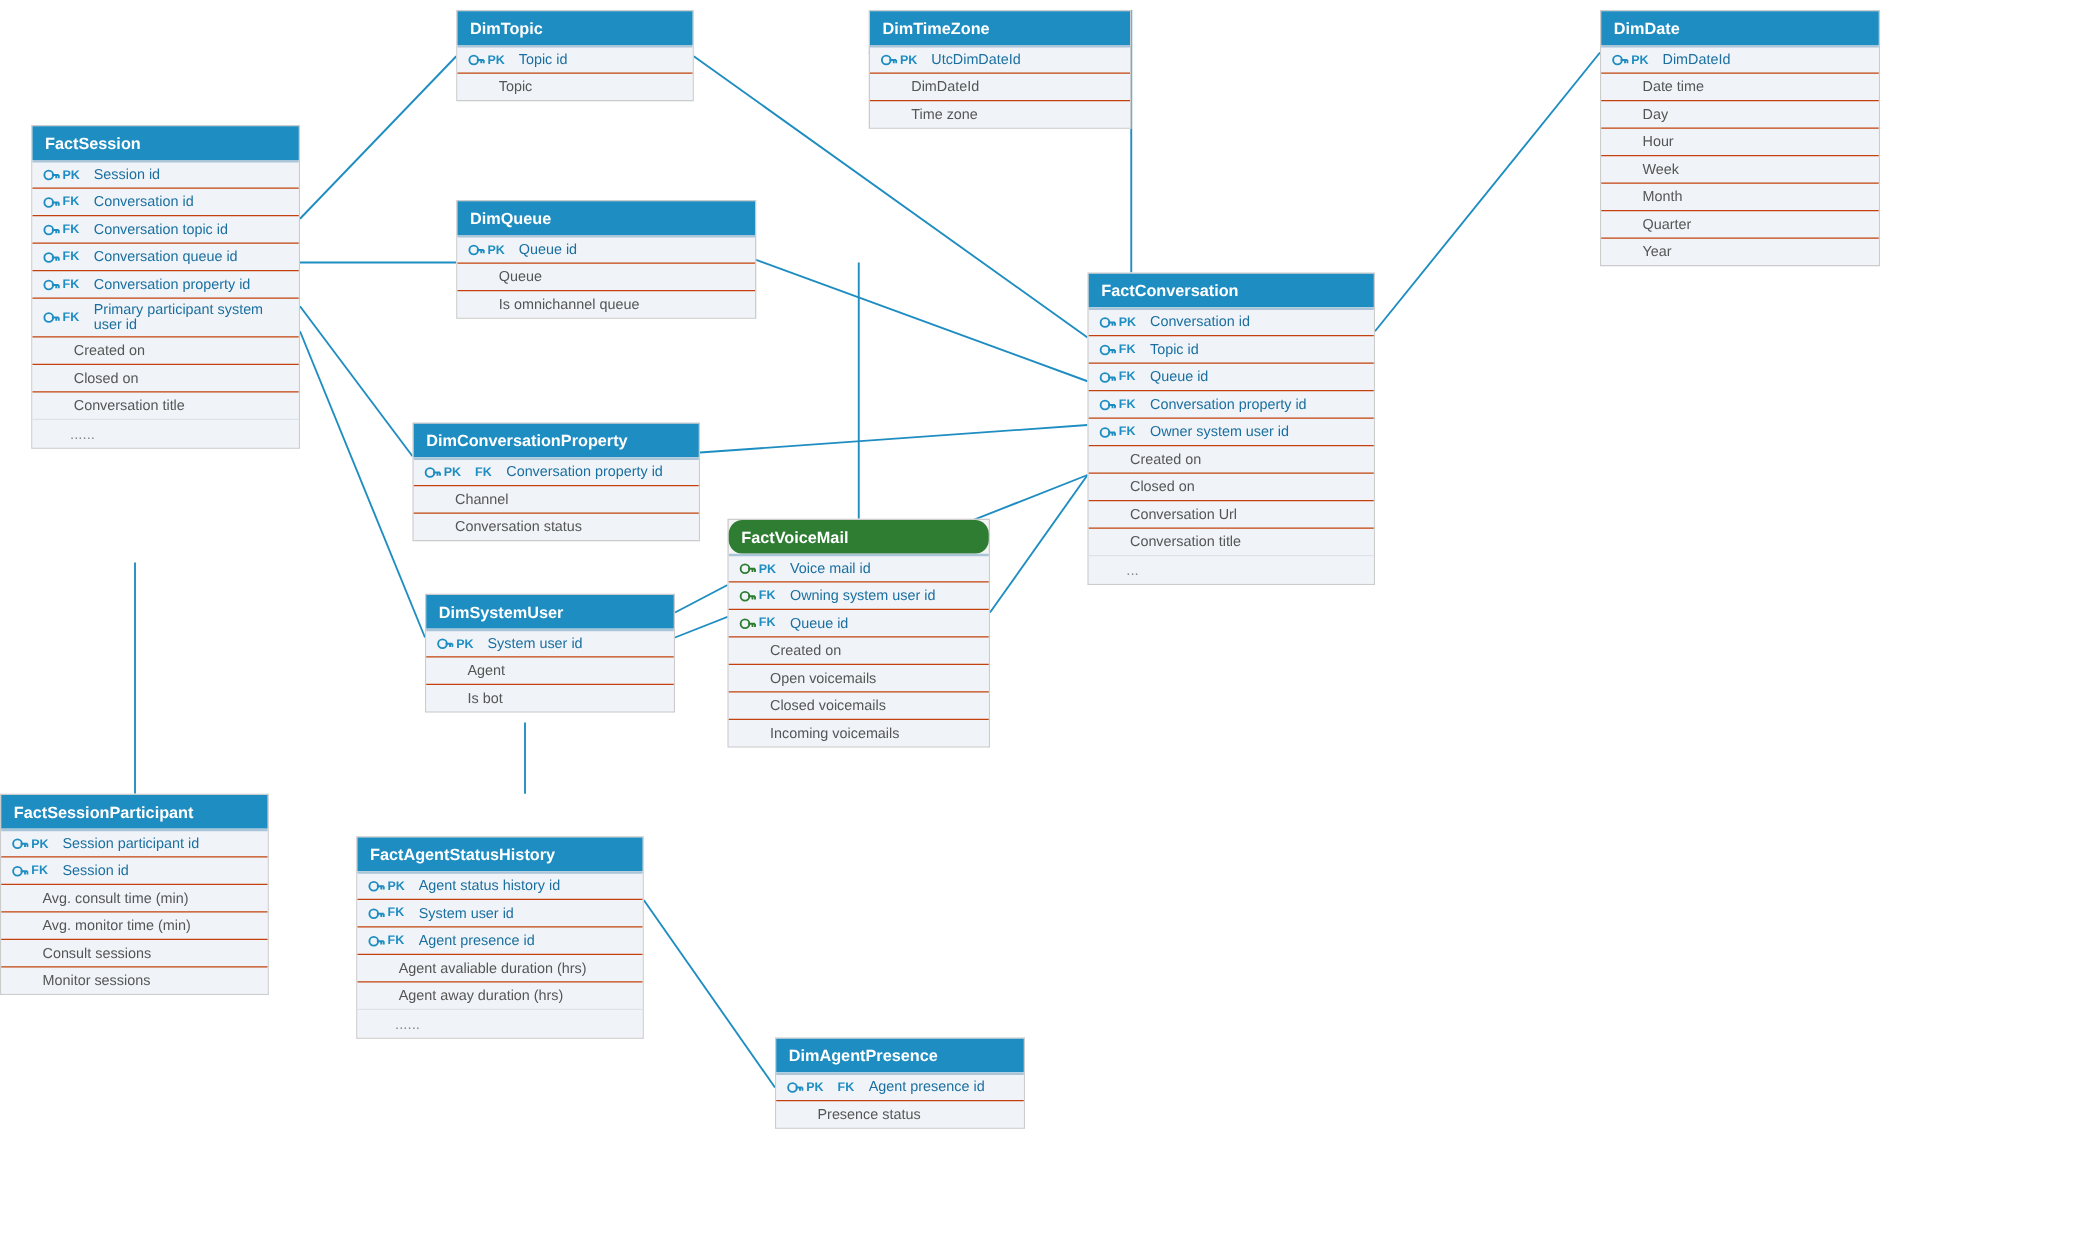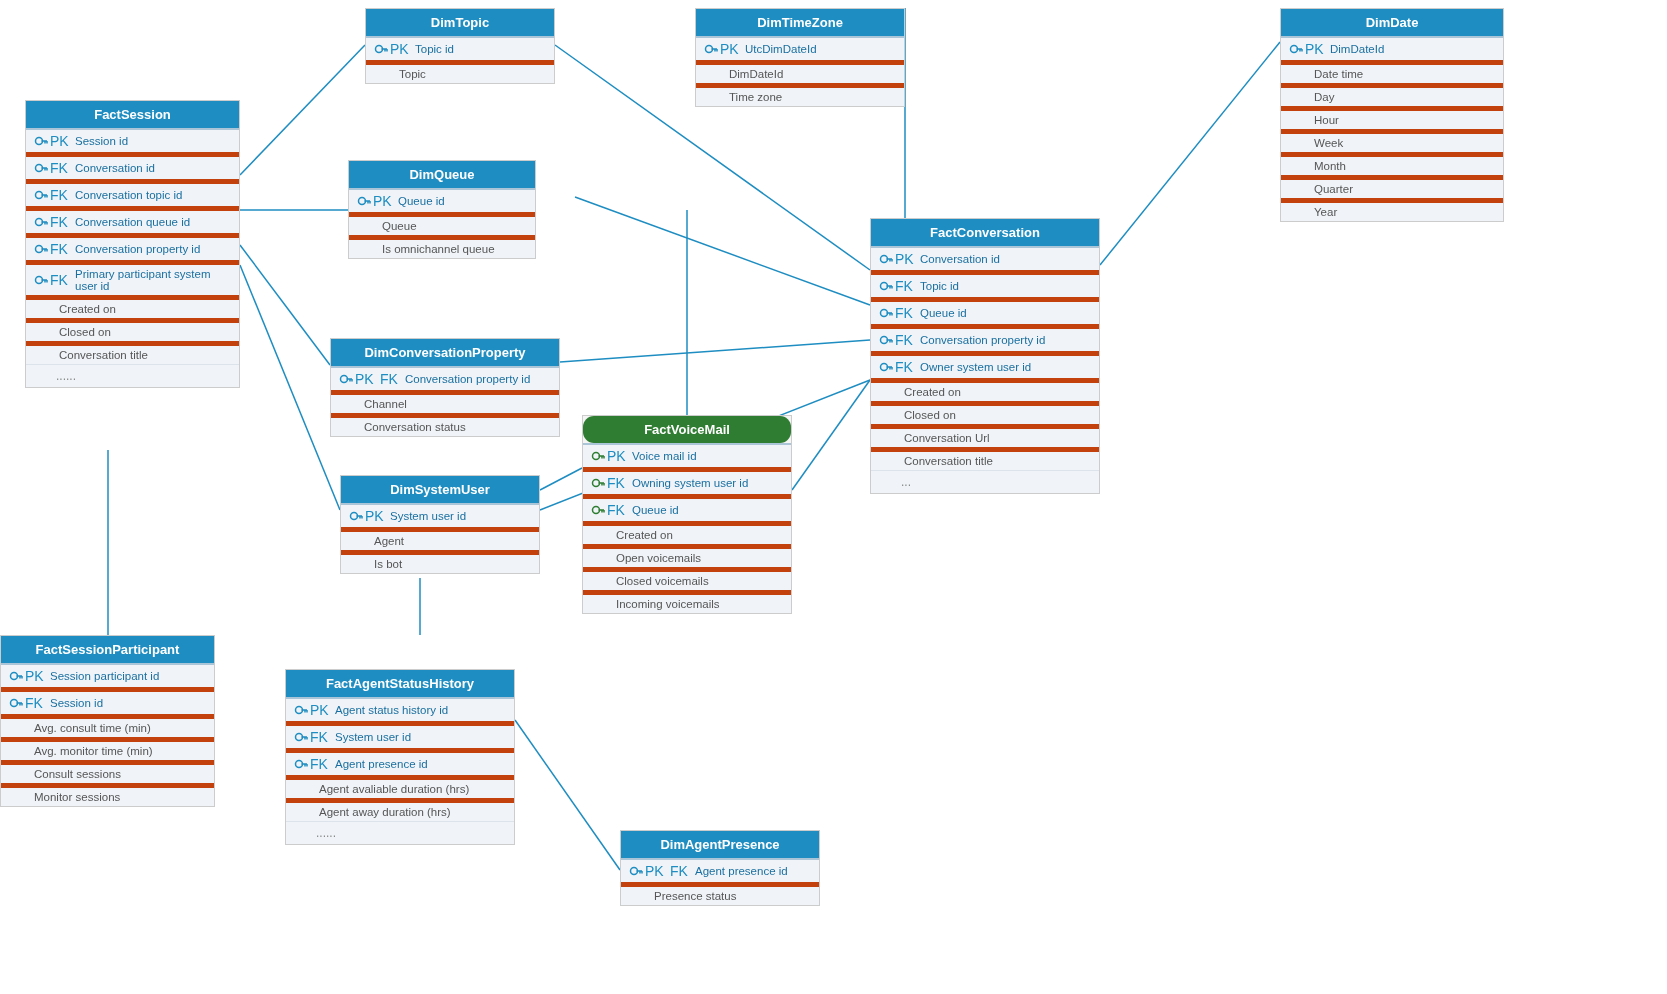--- a/index.html
+++ b/index.html
@@ -19,47 +19,47 @@
     }
     .table-box {
       position: absolute;
       border: 1px solid #ccc;
       background: #f5f5f5;
       min-width: 180px;
     }
     .table-header {
       background: #1e8dc1;
       color: white;
-      text-align: center;
+      text-align: left;
       font-weight: bold;
       padding: 6px 10px;
       font-size: 13px;
     }
     .table-header.green {
       background: #2e7d32;
       border-radius: 11px;
     }
     .table-body {
       background: #f0f4f8;
     }
     .table-row {
       display: flex;
       align-items: center;
       padding: 3px 8px;
-      border-top: 5px solid #c2410c;
+      border-top: 1px solid #c2410c;
       color: #1a6fa0;
       font-size: 11.5px;
       min-height: 22px;
     }
     .table-row.separator {
       border-top: 2px solid #aac4d8;
     }
     .table-row .badge {
-      font-size: 14px;
-      font-weight: normal;
+      font-size: 10px;
+      font-weight: bold;
       color: #1e8dc1;
       margin-right: 3px;
       min-width: 22px;
     }
     .table-row .field-name {
       color: #1a6fa0;
     }
     .table-row .field-name.green {
       color: #2e7d32;
     }
@@ -283,21 +283,21 @@
         </div>
         <div class="table-row plain">
           <span class="field-name">Closed on</span>
         </div>
         <div class="table-row plain">
           <span class="field-name">Conversation title</span>
         </div>
         <div class="ellipsis">......</div>
       </div>
     </div>
-    <div class="table-box" style="left: 348px; top: 160px; width: 188px;">
+    <div class="table-box" style="left: 365px; top: 160px; width: 240px;">
       <div class="table-header">DimQueue</div>
       <div class="table-body">
         <div class="table-row separator">
           <span class="key-icon"><svg viewBox="0 0 14 14" width="14" height="14" xmlns="http://www.w3.org/2000/svg">
     <circle cx="5" cy="7" r="3.5" fill="none" stroke="#1e8dc1" stroke-width="1.5"></circle>
     <line x1="7.5" y1="7" x2="13" y2="7" stroke="#1e8dc1" stroke-width="1.5"></line>
     <line x1="11" y1="7" x2="11" y2="9.5" stroke="#1e8dc1" stroke-width="1.5"></line>
     <line x1="13" y1="7" x2="13" y2="9.5" stroke="#1e8dc1" stroke-width="1.5"></line>
   </svg></span>
           <span class="badge">PK</span>

